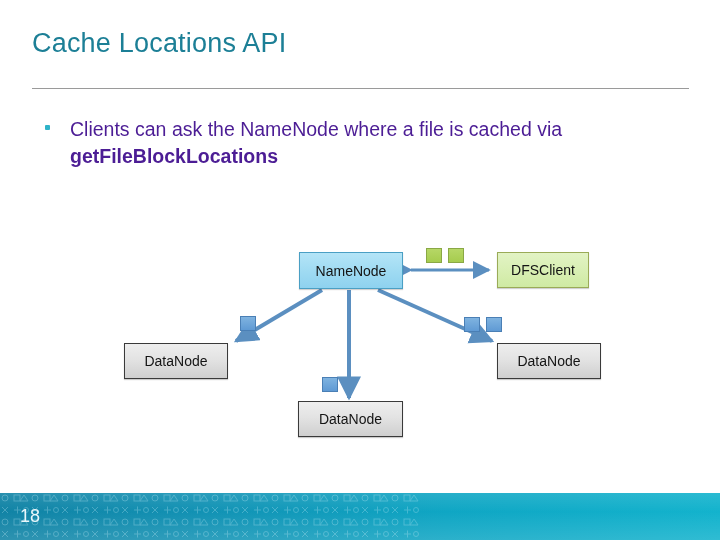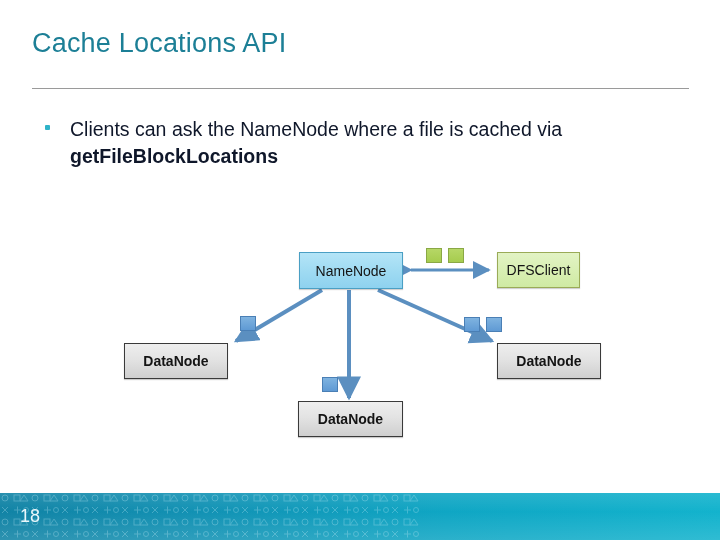--- a/index.html
+++ b/index.html
@@ -48,21 +48,21 @@
     position: absolute;
     left: 40px;
     top: 116px;
     width: 650px;
   }
   .bullet-row {
     position: relative;
     padding-left: 30px;
     font-size: 19.5px;
     line-height: 27px;
-    color: #0f172a;
+    color: #4c1d95;
   }
   .bullet-mark {
     position: absolute;
     left: 5px;
     top: 9px;
     width: 5px;
     height: 5px;
     background: #2fb3c8;
     border-radius: 1px;
   }
@@ -102,21 +102,20 @@
   }
   .node-dfsclient {
     background: linear-gradient(to bottom, #e2f3c4 0%, #d9efb4 50%, #cfeaa3 100%);
     border: 1px solid #9aab57;
     box-shadow: 0 1px 1px rgba(0,0,0,0.18);
   }
   .node-datanode {
     background: linear-gradient(to bottom, #eeeeee 0%, #e3e3e3 45%, #cfcfcf 100%);
     border: 1px solid #3a3a3a;
     box-shadow: 0 1px 1px rgba(0,0,0,0.2);
-    font-weight: bold;
   }
 
   
   .block-marker {
     position: absolute;
     width: 16px;
     height: 15px;
     box-sizing: border-box;
   }
   .block-green {
@@ -193,21 +192,21 @@
 
       <line x1="349" y1="90" x2="349" y2="198" stroke="#5b8fc0" stroke-width="4" marker-end="url(#head-r)"></line>
 
       <line x1="378" y1="90" x2="492" y2="141" stroke="#5b8fc0" stroke-width="4" marker-end="url(#head-r)"></line>
     </svg>
 
     <div class="node-box node-namenode" style="left:299px; top:52px; width:104px; height:37px;align-items:center;">
       <span>NameNode</span>
     </div>
 
-    <div class="node-box node-dfsclient" style="left:497px; top:52px; width:83px; height:36px;">
+    <div class="node-box node-dfsclient" style="left:497px; top:52px; width:92px; height:36px;">
       <span>DFSClient</span>
     </div>
 
     <div class="node-box node-datanode" style="left:124px; top:143px; width:104px; height:36px;">
       <span>DataNode</span>
     </div>
 
     <div class="node-box node-datanode" style="left:497px; top:143px; width:104px; height:36px;">
       <span>DataNode</span>
     </div>

